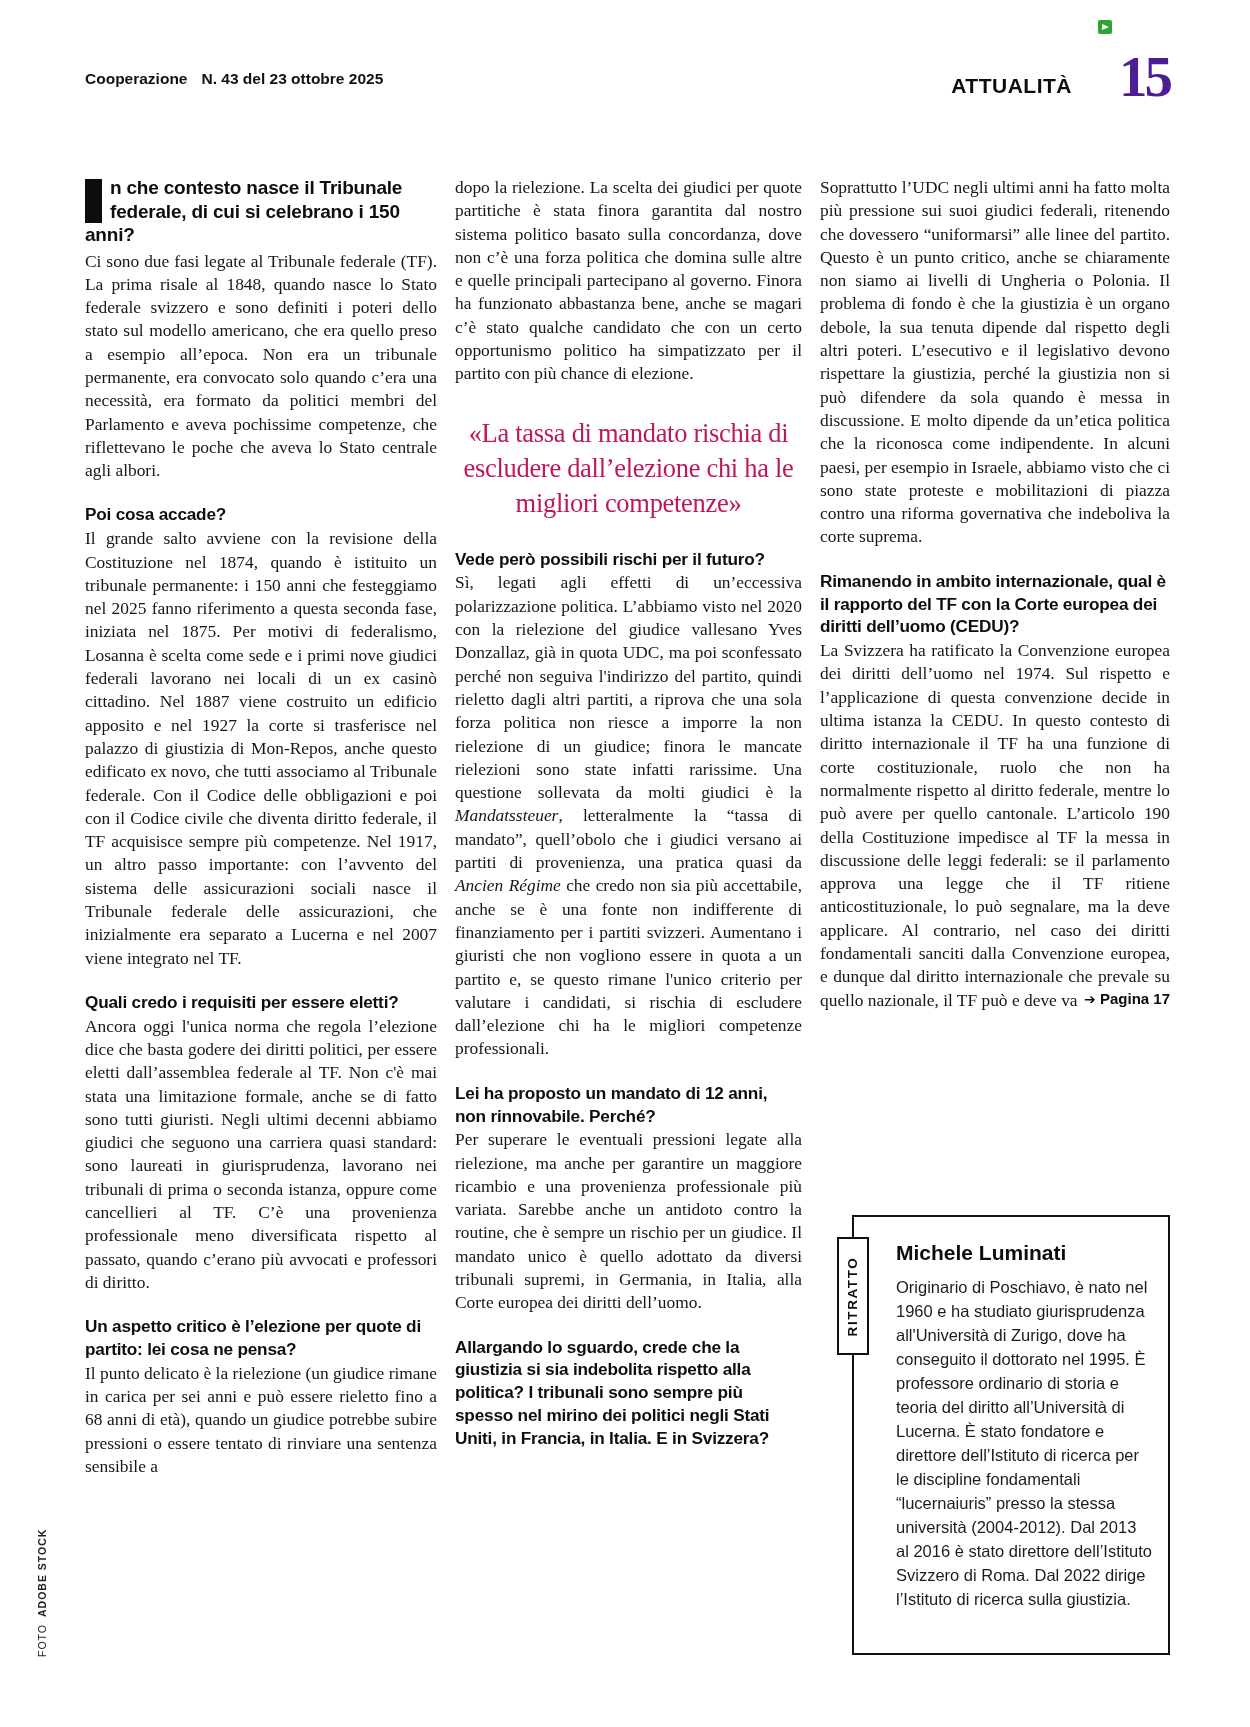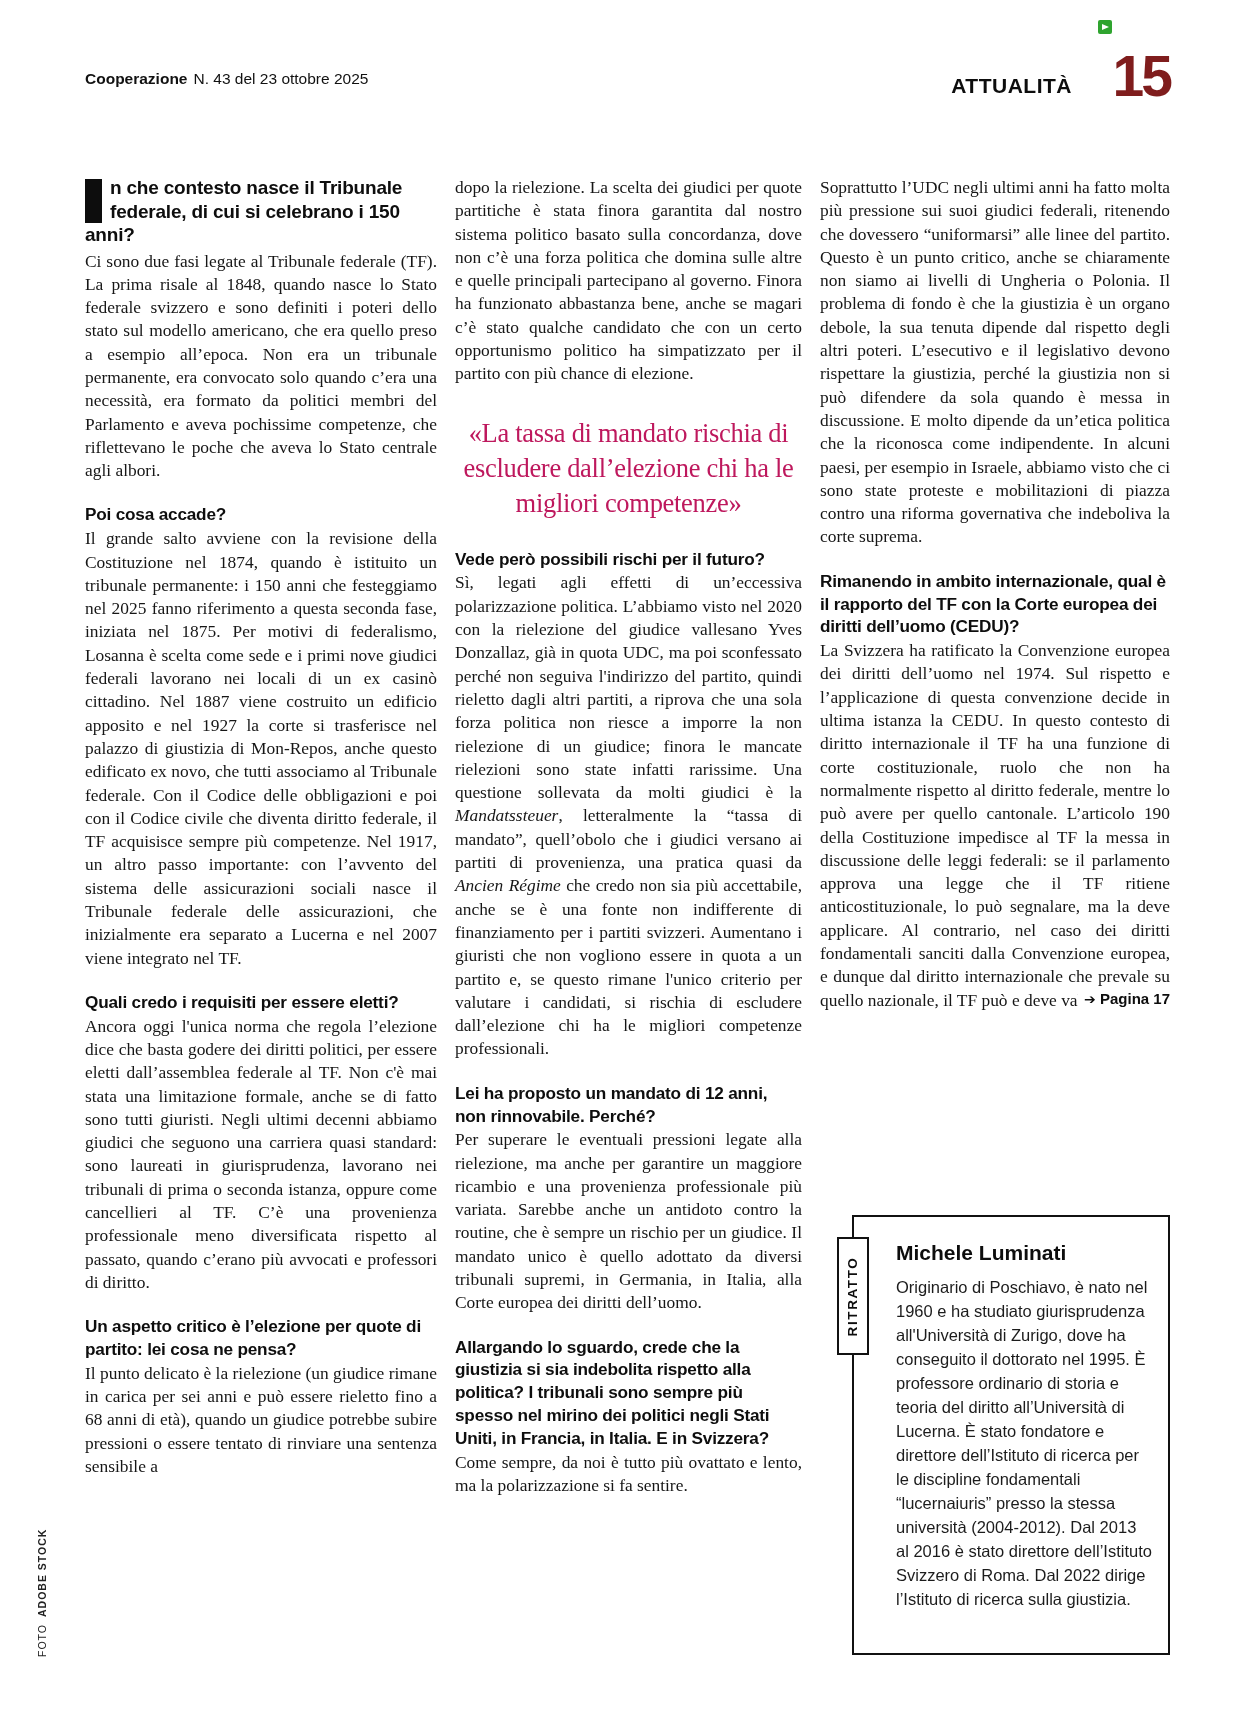--- a/index.html
+++ b/index.html
@@ -3,25 +3,25 @@
 <meta charset="utf-8">
 <style>
   html,body{margin:0;padding:0;background:#ffffff;}
   .page{position:relative;width:1250px;height:1727px;background:#ffffff;color:#141414;
         font-family:"Liberation Serif",serif;overflow:hidden;}
 
   
   .masthead{position:absolute;left:85px;top:70px;font-family:"Liberation Sans",sans-serif;
             font-size:15.5px;color:#111;white-space:nowrap;}
   .masthead .mag{font-weight:bold;text-align:right;}
-  .masthead .issue{margin-left:6px;font-weight:normal;text-align:center;}
+  .masthead .issue{margin-left:14px;font-weight:bold;text-align:center;}
   .section-label{position:absolute;right:178px;top:74px;font-family:"Liberation Sans",sans-serif;
             font-weight:bold;font-size:21px;letter-spacing:.5px;color:#0d0d0d;}
-  .page-number{position:absolute;right:80px;top:48px;font-family:Liberation Sans, sans-serif;
-            font-weight:bold;font-size:57px;line-height:1;letter-spacing:-3px;color:#7f1d1d;}
+  .page-number{position:absolute;right:80px;top:48px;font-family:Liberation Serif, serif;
+            font-weight:bold;font-size:57px;line-height:1;letter-spacing:-3px;color:#4c1d95;}
   .green-logo{position:absolute;left:1098px;top:20px;width:14px;height:14px;background:#2fa42f;
             border-radius:2px;}
   .green-logo i{position:absolute;left:4px;top:4px;width:0;height:0;border-left:7px solid #fff;
             border-top:3.5px solid transparent;border-bottom:3.5px solid transparent;}
 
   
   .col{position:absolute;top:176px;}
   #col1{left:85px;width:352px;}
   #col2{left:455px;width:347px;}
   #col3{left:820px;width:350px;}
@@ -84,21 +84,20 @@
   </div>
 
   <div class="col" id="col2">
     <p class="a">dopo la rielezione. La scelta dei giudici per quote partitiche è stata finora garantita dal nostro sistema politico basato sulla concordanza, dove non c’è una forza politica che domina sulle altre e quelle principali partecipano al governo. Finora ha funzionato abbastanza bene, anche se magari c’è stato qualche candidato che con un certo opportunismo politico ha simpatizzato per il partito con più chance di elezione.</p>
     <p class="pullquote">«La tassa di mandato rischia di escludere dall’elezione chi ha le migliori competenze»</p>
     <p class="q">Vede però possibili rischi per il futuro?</p>
     <p class="a"><span>Sì, legati agli effetti di un’eccessiva polarizzazione politica. L’abbiamo visto nel 2020 con la rielezione del giudice vallesano Yves Donzallaz, già in quota UDC, ma poi sconfessato perché non seguiva l'indirizzo del partito, quindi rieletto dagli altri partiti, a riprova che una sola forza politica non riesce a imporre la non rielezione di un giudice; finora le mancate rielezioni sono state infatti rarissime. Una questione sollevata da molti giudici è la </span><span class="it">Mandatssteuer</span><span>, letteralmente la “tassa di mandato”, quell’obolo che i giudici versano ai partiti di provenienza, una pratica quasi da </span><span class="it">Ancien Régime</span><span> che credo non sia più accettabile, anche se è una fonte non indifferente di finanziamento per i partiti svizzeri. Aumentano i giuristi che non vogliono essere in quota a un partito e, se questo rimane l'unico criterio per valutare i candidati, si rischia di escludere dall’elezione chi ha le migliori competenze professionali.</span></p>
     <p class="q">Lei ha proposto un mandato di 12 anni, non rinnovabile. Perché?</p>
     <p class="a">Per superare le eventuali pressioni legate alla rielezione, ma anche per garantire un maggiore ricambio e una provenienza professionale più variata. Sarebbe anche un antidoto contro la routine, che è sempre un rischio per un giudice. Il mandato unico è quello adottato da diversi tribunali supremi, in Germania, in Italia, alla Corte europea dei diritti dell’uomo.</p>
     <p class="q">Allargando lo sguardo, crede che la giustizia si sia indebolita rispetto alla politica? I tribunali sono sempre più spesso nel mirino dei politici negli Stati Uniti, in Francia, in Italia. E in Svizzera?</p>
-    <p class="a">Come sempre, da noi è tutto più ovattato e lento, ma la polarizzazione si fa sentire.</p>
   </div>
 
   <div class="col" id="col3">
     <p class="a">Soprattutto l’UDC negli ultimi anni ha fatto molta più pressione sui suoi giudici federali, ritenendo che dovessero “uniformarsi” alle linee del partito. Questo è un punto critico, anche se chiaramente non siamo ai livelli di Ungheria o Polonia. Il problema di fondo è che la giustizia è un organo debole, la sua tenuta dipende dal rispetto degli altri poteri. L’esecutivo e il legislativo devono rispettare la giustizia, perché la giustizia non si può difendere da sola quando è messa in discussione. E molto dipende da un’etica politica che la riconosca come indipendente. In alcuni paesi, per esempio in Israele, abbiamo visto che ci sono state proteste e mobilitazioni di piazza contro una riforma governativa che indeboliva la corte suprema.</p>
     <p class="q">Rimanendo in ambito internazionale, qual è il rapporto del TF con la Corte europea dei diritti dell’uomo (CEDU)?</p>
     <p class="a last-par"><span>La Svizzera ha ratificato la Convenzione europea dei diritti dell’uomo nel 1974. Sul rispetto e l’applicazione di questa convenzione decide in ultima istanza la CEDU. In questo contesto di diritto internazionale il TF ha una funzione di corte costituzionale, ruolo che non ha normalmente rispetto al diritto federale, mentre lo può avere per quello cantonale. L’articolo 190 della Costituzione impedisce al TF la messa in discussione delle leggi federali: se il parlamento approva una legge che il TF ritiene anticostituzionale, lo può segnalare, ma la deve applicare. Al contrario, nel caso dei diritti fondamentali sanciti dalla Convenzione europea, e dunque dal diritto internazionale che prevale su quello nazionale, il TF può e deve valutare se la</span><span class="pagination"><span class="arrow">➔</span> <span>Pagina 17</span></span></p>
   </div>
 
   <div class="portrait-box">
     <div class="portrait-tag">

